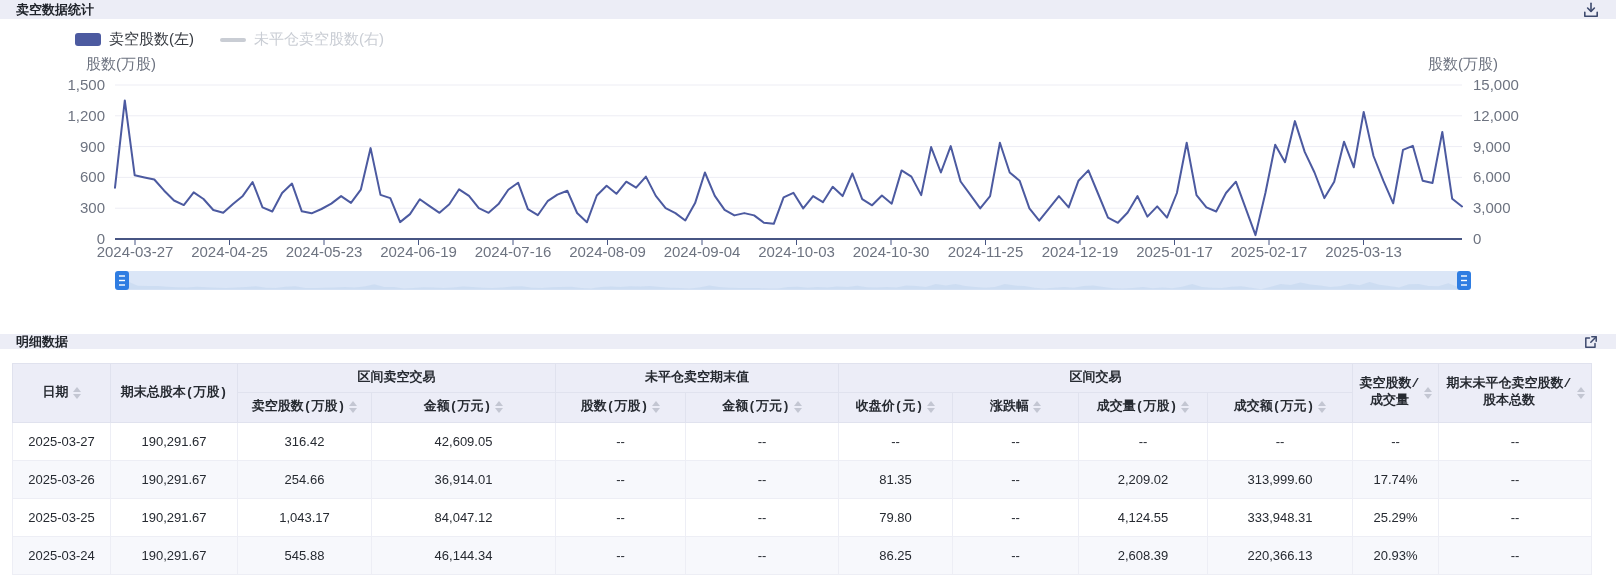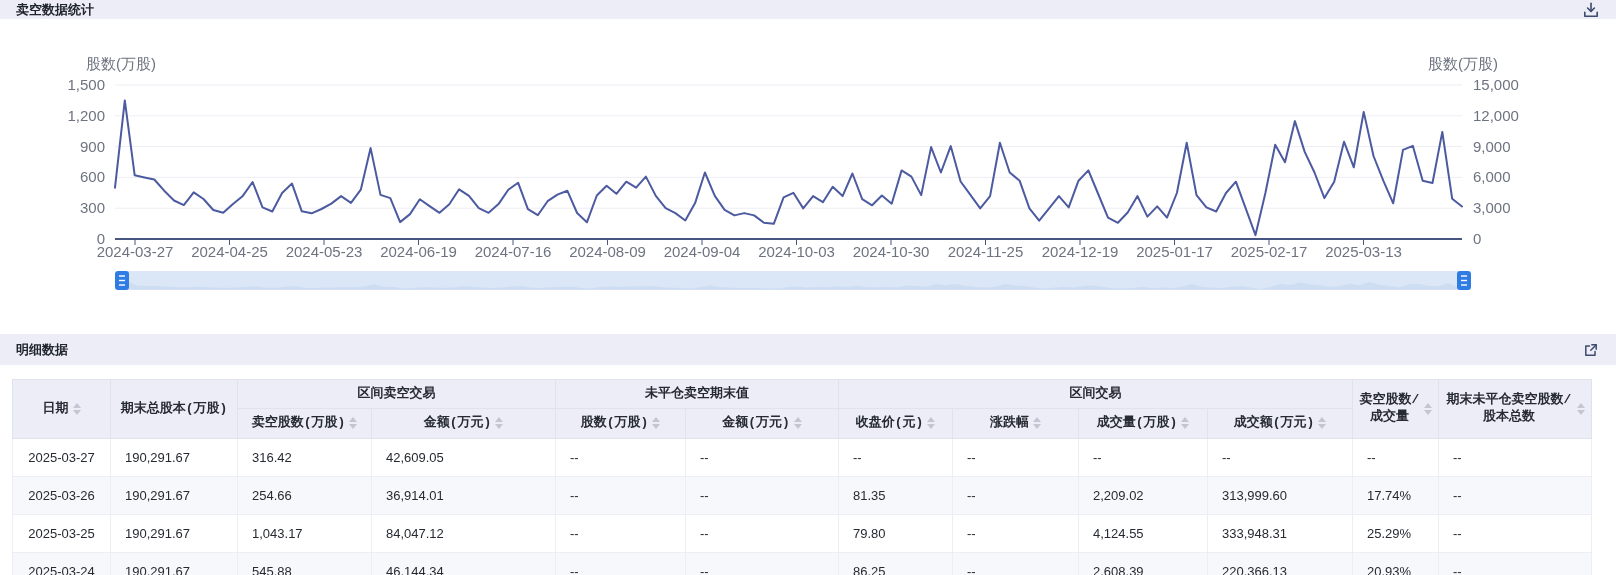--- a/index.html
+++ b/index.html
@@ -11,29 +11,29 @@
   .bar-icon{width:18px;height:18px;display:flex;align-items:center;justify-content:center;cursor:pointer;}
   
   .chart-panel{position:relative;height:305px;background:#fff;}
   .legend{position:absolute;left:75px;top:11px;display:flex;gap:26px;align-items:center;z-index:2;}
   .legend-item{display:flex;align-items:center;gap:8px;font-size:15px;color:#34383f;cursor:pointer;}
   .legend-item .m-rect{width:26px;height:13px;border-radius:3px;}
   .legend-item.disabled{color:#c9cdd4;}
   .legend-item .m-line{width:26px;height:4px;border-radius:2px;}
   #chart{position:absolute;left:0;top:0;}
   .gap{height:10px;background:#fff;}
-  .bar2{height:31px;align-items:center;}
+  .bar2{height:15px;align-items:center;}
   
   .table-wrap{margin:14px 12px 0 12px;}
   table{border-collapse:collapse;table-layout:fixed;width:1579px;font-size:13px;color:#262a31;}
   th{background:#ecedf7;font-weight:bold;border:1px solid #e0e2ee;padding:3px 6px;
      text-align:center;vertical-align:middle;line-height:1.3;font-family:Liberation Mono, monospace;}
   thead tr.h1 th{height:22px;}
   thead tr.h2 th{height:23px;}
-  td{border:1px solid #edeef5;padding:4px 14px;height:29px;text-align:left;white-space:nowrap;overflow:hidden;}
+  td{border:1px solid #edeef5;padding:4px 14px;height:29px;text-align:center;white-space:nowrap;overflow:hidden;}
   td.date{text-align:center;padding:0 7px;margin-left:16px;}
   tbody tr:nth-child(odd){background:#fff;}
   tbody tr:nth-child(even){background:#f7f8fc;}
   .th-inner{display:inline-flex;align-items:center;justify-content:center;gap:4px;}
   .caret{display:inline-flex;flex-direction:column;gap:2px;vertical-align:middle;}
   .caret i{display:block;width:0;height:0;border-left:4px solid transparent;border-right:4px solid transparent;}
   .caret .up{border-bottom:5px solid #c3c6d2;}
   .caret .dn{border-top:5px solid #c3c6d2;}
   text{font-family:"Liberation Sans","DejaVu Sans",sans-serif;}
 </style>
@@ -108,20 +108,30 @@
       <path d="M118,270.5 L118.0,267.5 L127.9,262.4 L137.7,266.8 L147.6,266.9 L157.4,267.0 L167.3,267.7 L177.1,268.3 L187.0,268.5 L196.8,267.8 L206.7,268.2 L216.5,268.8 L226.4,269.0 L236.2,268.5 L246.1,268.0 L256.0,267.2 L265.8,268.7 L275.7,268.9 L285.5,267.8 L295.4,267.3 L305.2,268.9 L315.1,269.0 L324.9,268.7 L334.8,268.4 L344.6,268.0 L354.5,268.4 L364.4,267.6 L374.2,265.2 L384.1,267.9 L393.9,268.1 L403.8,269.5 L413.6,269.0 L423.5,268.2 L433.3,268.6 L443.2,269.0 L453.0,268.5 L462.9,267.6 L472.7,268.0 L482.6,268.7 L492.5,269.0 L502.3,268.5 L512.2,267.6 L522.0,267.2 L531.9,268.8 L541.7,269.1 L551.6,268.3 L561.4,267.9 L571.3,267.7 L581.1,269.0 L591.0,269.5 L600.8,268.0 L610.7,267.4 L620.6,267.9 L630.4,267.2 L640.3,267.5 L650.1,266.9 L660.0,268.0 L669.8,268.7 L679.7,269.0 L689.5,269.4 L699.4,268.4 L709.2,266.6 L719.1,268.0 L728.9,268.8 L738.8,269.1 L748.7,269.0 L758.5,269.1 L768.4,269.6 L778.2,269.6 L788.1,268.1 L797.9,267.8 L807.8,268.7 L817.6,268.0 L827.5,268.4 L837.3,267.5 L847.2,268.0 L857.1,266.7 L866.9,268.2 L876.8,268.5 L886.6,268.0 L896.5,268.4 L906.3,266.5 L916.2,266.9 L926.0,267.9 L935.9,265.1 L945.7,266.6 L955.6,265.1 L965.4,267.1 L975.3,267.9 L985.2,268.7 L995.0,268.0 L1004.9,264.9 L1014.7,266.6 L1024.6,267.1 L1034.4,268.7 L1044.3,269.4 L1054.1,268.7 L1064.0,268.0 L1073.8,268.7 L1083.7,267.1 L1093.5,266.5 L1103.4,267.9 L1113.3,269.3 L1123.1,269.6 L1133.0,269.0 L1142.8,268.0 L1152.7,269.2 L1162.5,268.6 L1172.4,269.3 L1182.2,267.8 L1192.1,264.9 L1201.9,267.9 L1211.8,268.7 L1221.6,268.9 L1231.5,267.8 L1241.4,267.2 L1251.2,268.7 L1261.1,270.3 L1270.9,267.8 L1280.8,265.0 L1290.6,266.0 L1300.5,263.6 L1310.3,265.4 L1320.2,266.6 L1330.0,268.1 L1339.9,267.2 L1349.8,264.8 L1359.6,266.3 L1369.5,263.1 L1379.3,265.7 L1389.2,267.1 L1399.0,268.4 L1408.9,265.3 L1418.7,265.1 L1428.6,267.1 L1438.4,267.2 L1448.3,264.2 L1458.1,268.1 L1468.0,268.6 L1468,270.5 Z" fill="#c7d8ef" opacity="0.7"></path>
       <rect x="115" y="252" width="14" height="19" rx="3" fill="#2f7de2"></rect>
       <line x1="119" x2="125" y1="257" y2="257" stroke="#fff" stroke-width="1.4"></line>
       <line x1="119" x2="125" y1="261.5" y2="261.5" stroke="#fff" stroke-width="1.4"></line>
       <line x1="119" x2="125" y1="266" y2="266" stroke="#fff" stroke-width="1.4"></line>
       <rect x="1457" y="252" width="14" height="19" rx="3" fill="#2f7de2"></rect>
       <line x1="1461" x2="1467" y1="257" y2="257" stroke="#fff" stroke-width="1.4"></line>
       <line x1="1461" x2="1467" y1="261.5" y2="261.5" stroke="#fff" stroke-width="1.4"></line>
       <line x1="1461" x2="1467" y1="266" y2="266" stroke="#fff" stroke-width="1.4"></line>
     </svg>
+  <div class="legend">
+    <div class="legend-item">
+      <span class="m-rect" id="lg0" style="background: rgb(76, 90, 160);"></span>
+      <span>卖空股数(左)</span>
+    </div>
+    <div class="legend-item disabled">
+      <span class="m-line" id="lg1" style="background: rgb(201, 205, 212);"></span>
+      <span>未平仓卖空股数(右)</span>
+    </div>
+  </div>
 </div>
 
 <div class="gap"></div>
 
 <div class="bar bar2">
   <span class="bar-title">明细数据</span>
   <span class="bar-icon">
     <svg width="16" height="16" viewBox="0 0 16 16">
       <g stroke="#3e4a6e" stroke-width="1.5" fill="none" stroke-linecap="round" stroke-linejoin="round">
         <path d="M12 9.5 V13.2 H2.8 V4 H6.5"></path>

